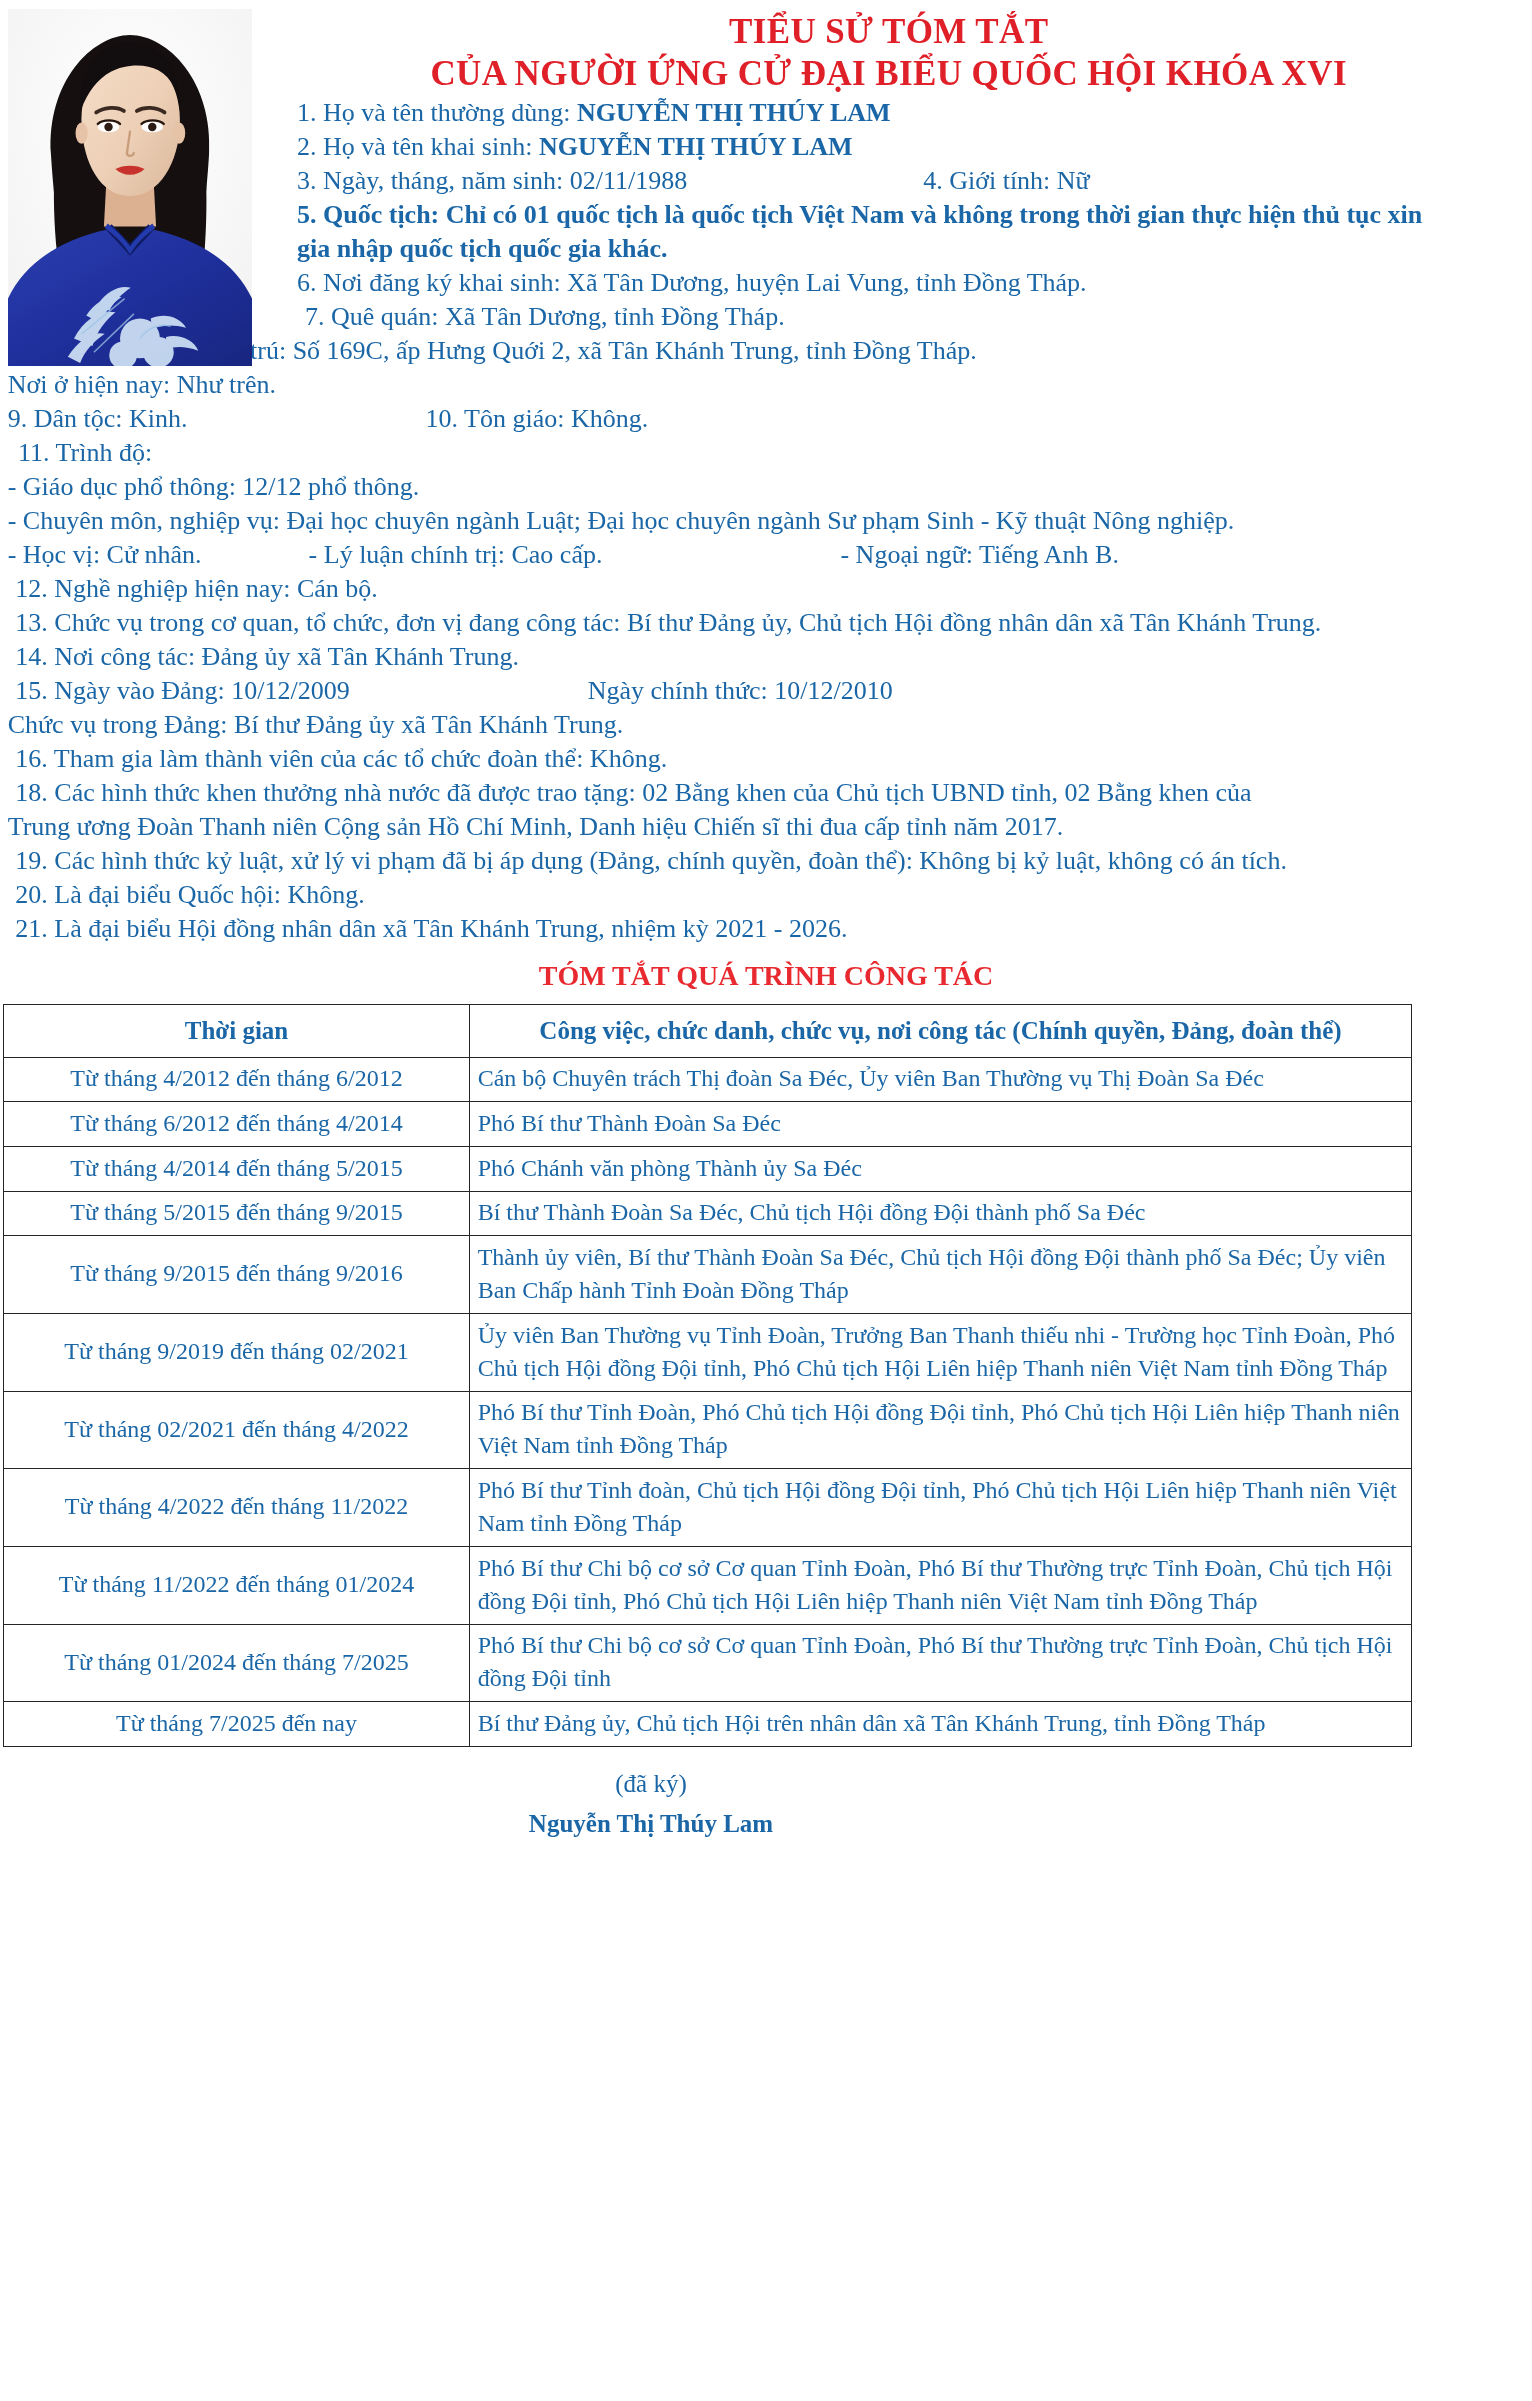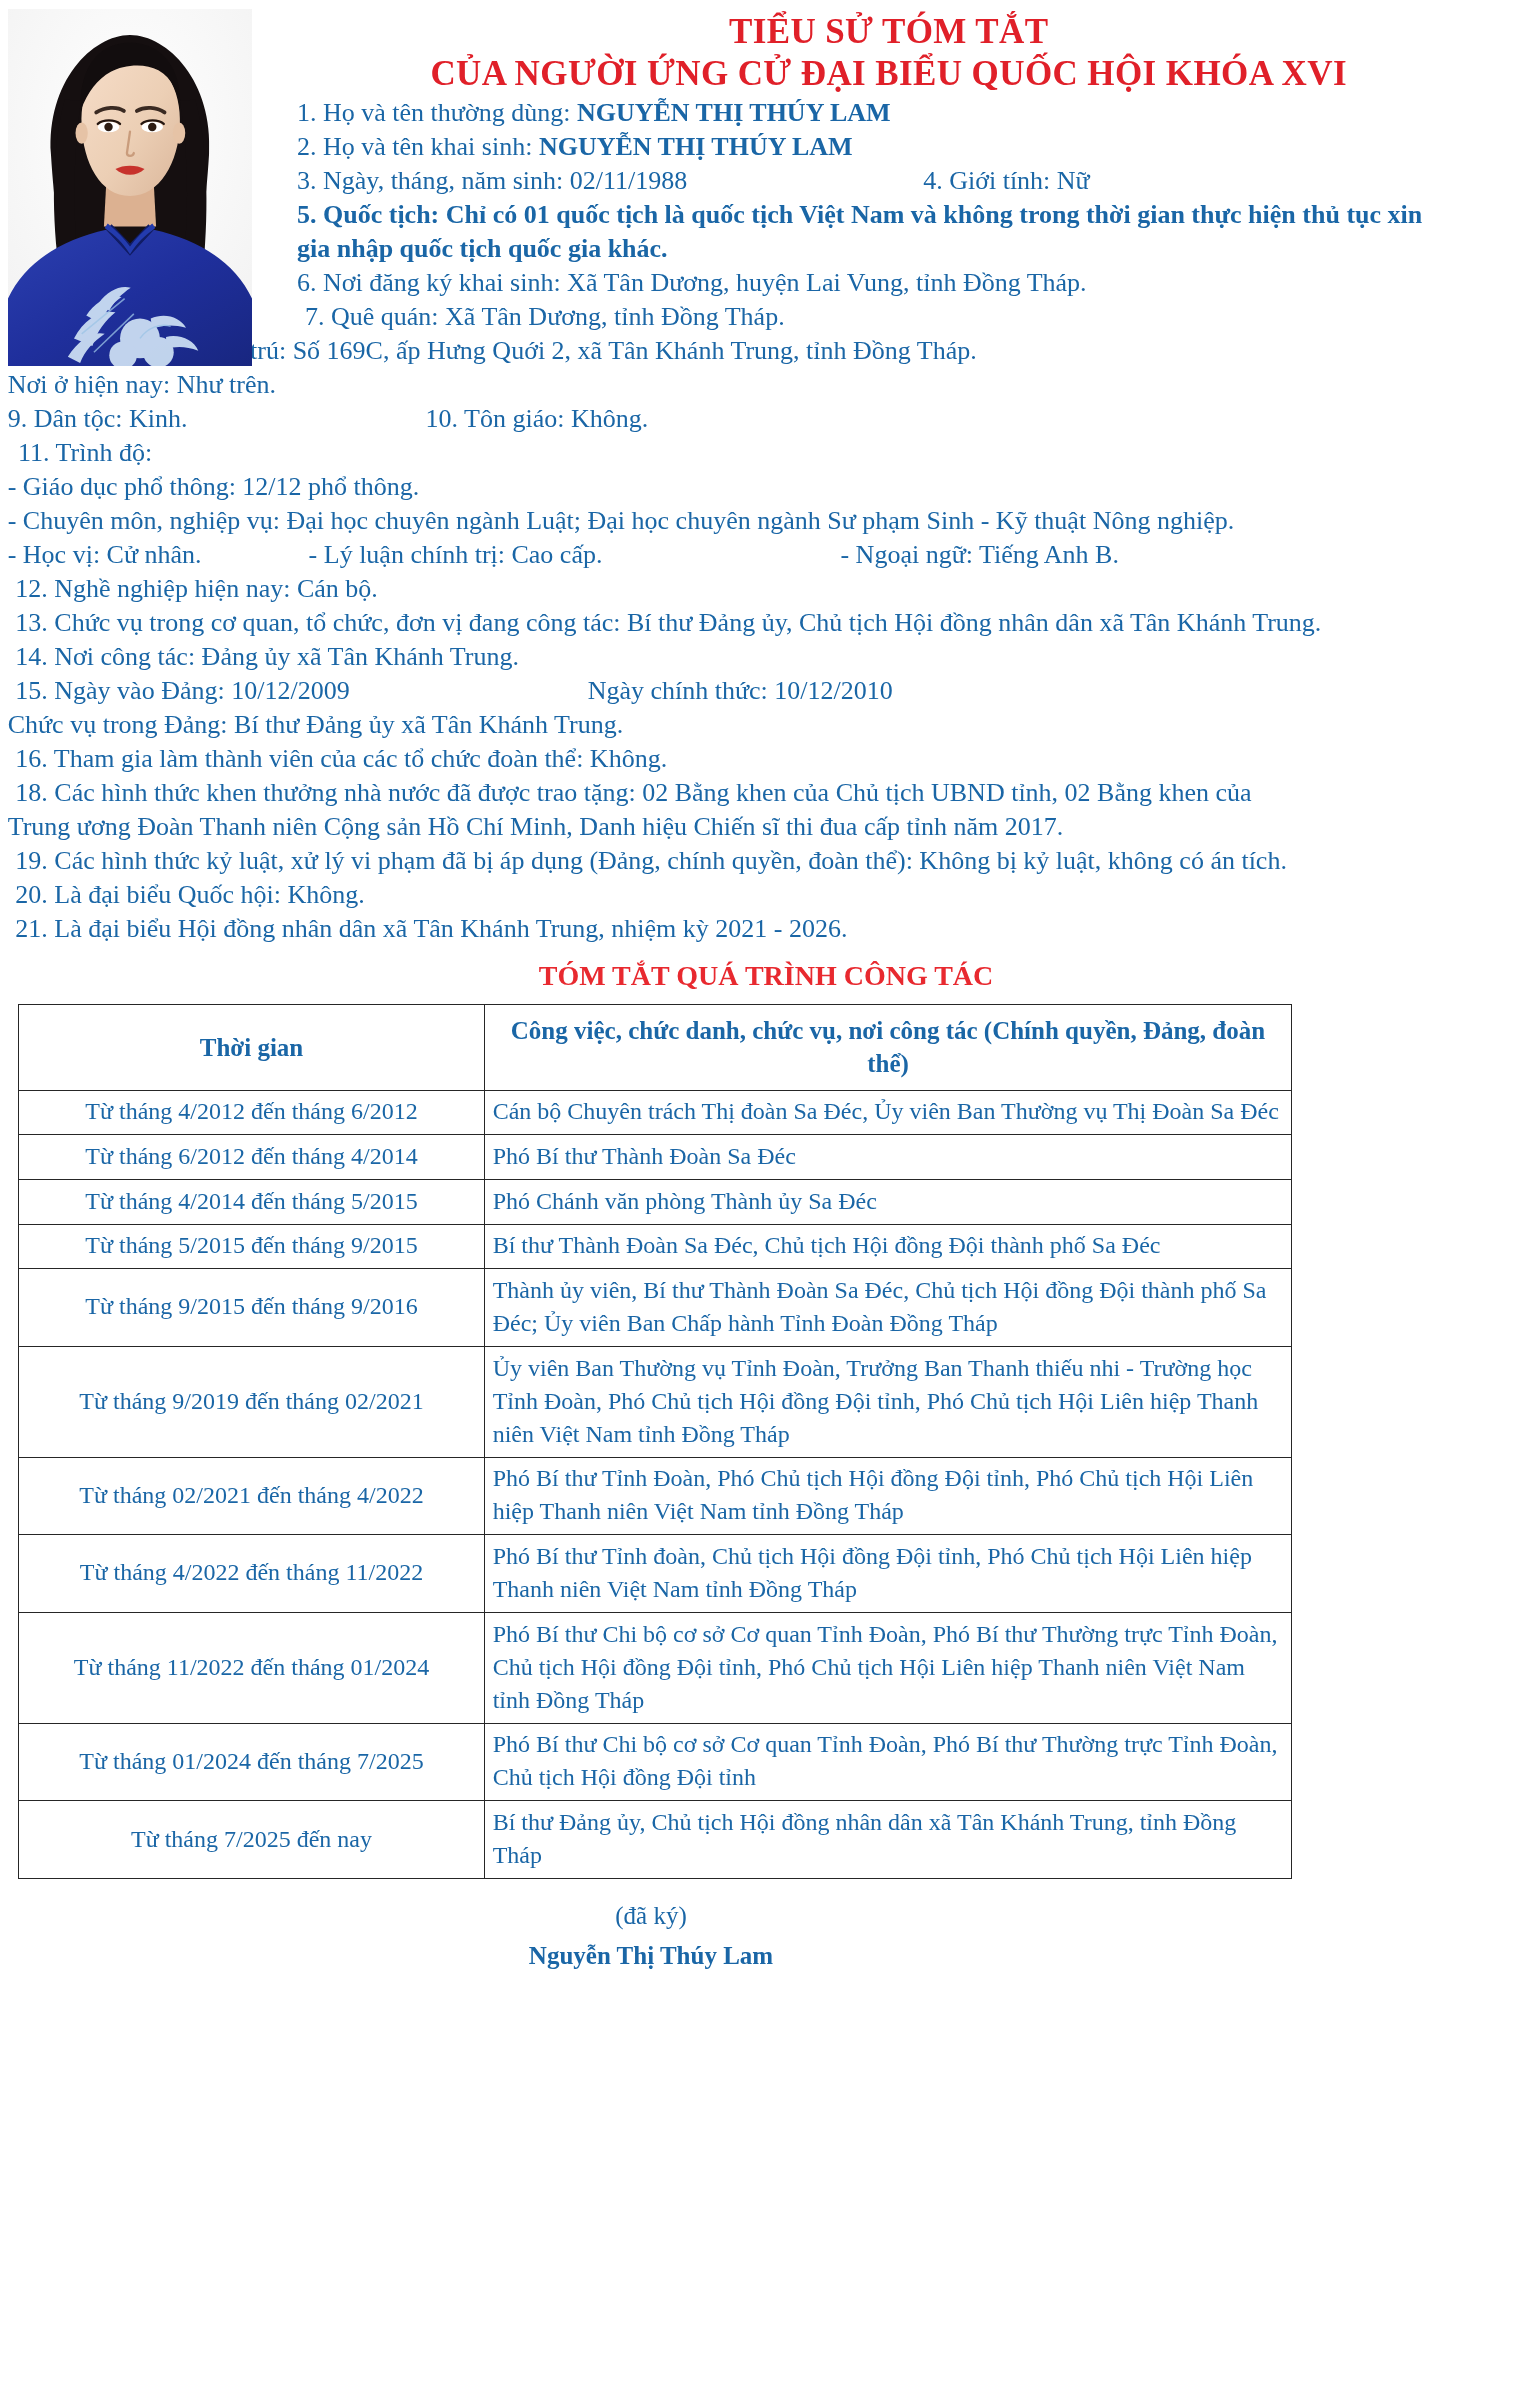--- a/index.html
+++ b/index.html
@@ -73,22 +73,22 @@
     text-align: center;
     color: #e8292f;
     font-weight: bold;
     font-size: 28px;
     margin: 13.8px 0 12.3px 0;
   }
 
   
   table.career {
     border-collapse: collapse;
-    width: 1274px;
-    margin-left: 18px;
+    width: 1409px;
+    margin-left: 3px;
     table-layout: fixed;
   }
   table.career td, table.career th {
     border: 1.9px solid #262626;
     padding: 4.6px 7.7px 6.1px 7.7px;
     font-size: 24px;
     line-height: 33px;
     color: #1a66a6;
     vertical-align: middle;
     font-weight: normal;
@@ -309,21 +309,21 @@
     <tr>
         <td class="period">Từ tháng 11/2022 đến tháng 01/2024</td>
         <td>Phó Bí thư Chi bộ cơ sở Cơ quan Tỉnh Đoàn, Phó Bí thư Thường trực Tỉnh Đoàn, Chủ tịch Hội đồng Đội tỉnh, Phó Chủ tịch Hội Liên hiệp Thanh niên Việt Nam tỉnh Đồng Tháp</td>
       </tr>
     <tr>
         <td class="period">Từ tháng 01/2024 đến tháng 7/2025</td>
         <td>Phó Bí thư Chi bộ cơ sở Cơ quan Tỉnh Đoàn, Phó Bí thư Thường trực Tỉnh Đoàn, Chủ tịch Hội đồng Đội tỉnh</td>
       </tr>
     <tr>
         <td class="period">Từ tháng 7/2025 đến nay</td>
-        <td>Bí thư Đảng ủy, Chủ tịch Hội đồng nhân dân xã Tân Khánh Trung, tỉnh Đồng Tháp</td>
+        <td>Bí thư Đảng ủy, Chủ tịch Hội trên nhân dân xã Tân Khánh Trung, tỉnh Đồng Tháp</td>
       </tr>
   </tbody>
 </table>
 
 <div class="sign">
   <div class="signed">(đã ký)</div>
   <div class="who">Nguyễn Thị Thúy Lam</div>
 </div>
 
 

